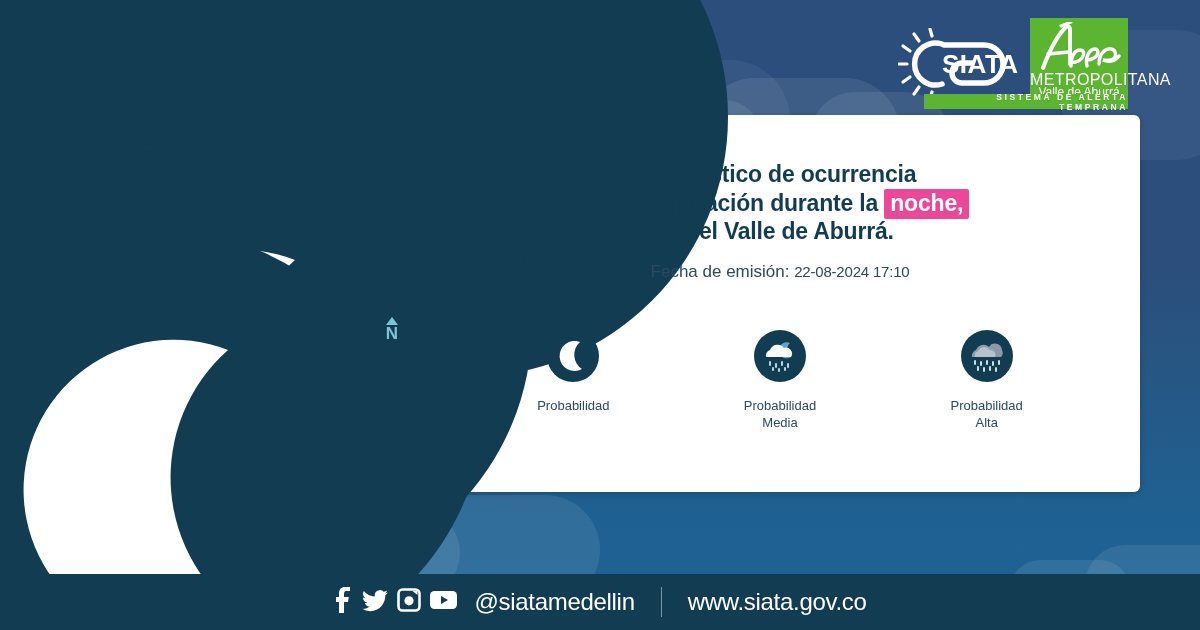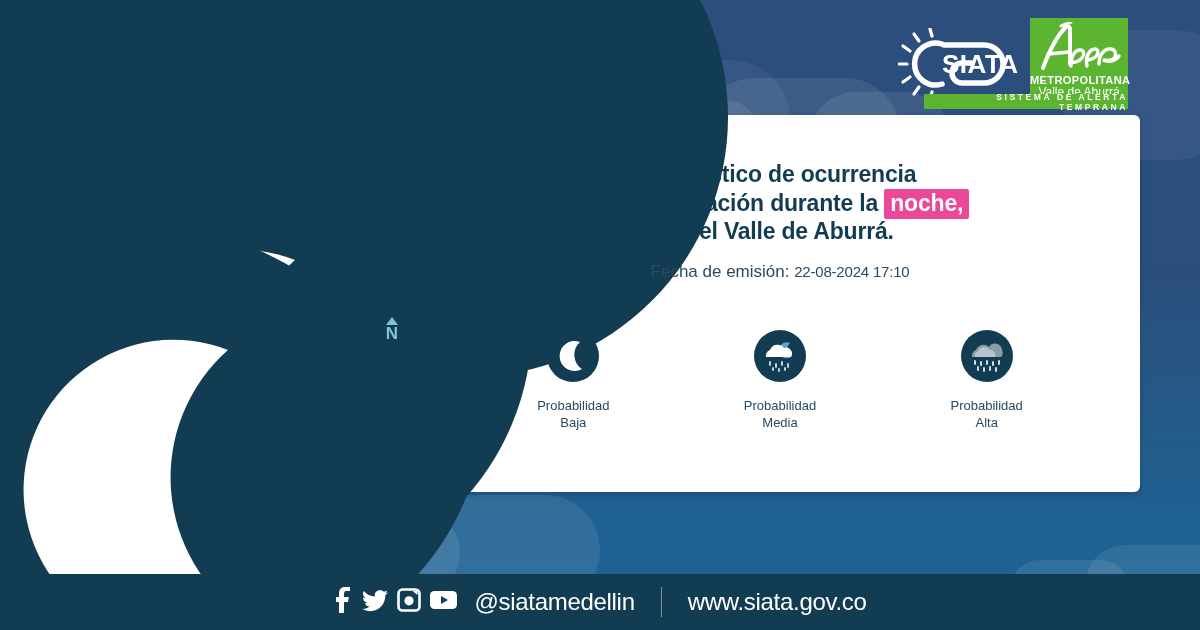--- a/index.html
+++ b/index.html
@@ -70,21 +70,21 @@
   .lg{flex:1;text-align:center;}
   .lg .ic{margin:0 auto;}
   .lg .cap{margin-top:11px;color:#2b4a60;font-size:13px;line-height:1.32;}
 
   
   #logos{position:absolute;right:72px;top:18px;display:flex;align-items:flex-end;}
   #siata-logo{margin-right:6px;}
   #area-logo{
     width:98px;background:#5cb531;padding:4px 0 5px 0;text-align:center;color:#fff;
   }
-  #area-logo .sub1{font-size:11px;font-weight:bold;letter-spacing:0.4px;line-height:12px;}
+  #area-logo .sub1{font-size:16px;font-weight:normal;letter-spacing:0.4px;line-height:12px;}
   #area-logo .sub2{font-size:12px;line-height:13px;}
   #greenbar{
     position:absolute;right:72px;top:94px;width:204px;height:15px;background:#5cb531;
     color:#ffffff;font-size:8.5px;font-weight:bold;letter-spacing:2.6px;
     display:flex;align-items:center;justify-content:center;text-align:right;
   }
 
   
   #footer{
     position:absolute;left:0;bottom:0;width:1200px;height:56px;background:#123c52;
@@ -247,21 +247,20 @@
 
     <div class="lg">
       <div class="ic">
         <svg width="52" height="52" viewBox="0 0 52 52" xmlns="http://www.w3.org/2000/svg">
           <circle cx="26" cy="26" r="26" fill="#123c52"></circle>
           <path d="M33 12 a15 15 0 1 0 2 27 a17 17 0 0 1 -2 -27 z" fill="#ffffff"></path>
         </svg>
       </div>
       <div class="cap">
         <div>Probabilidad</div>
-        <div>Baja</div>
       </div>
     </div>
 
     <div class="lg">
       <div class="ic">
         <svg width="52" height="52" viewBox="0 0 52 52" xmlns="http://www.w3.org/2000/svg">
           <circle cx="26" cy="26" r="26" fill="#123c52"></circle>
           <path d="M36 13 a8 8 0 1 0 1 14 a9 9 0 0 1 -1 -14 z" fill="#5aa8cf"></path>
           <path d="M12 27 a6 6 0 0 1 4 -7 a8 8 0 0 1 14 -2 a6 6 0 0 1 7 9 z" fill="#ffffff"></path>
           <g fill="#b8d5e4">

